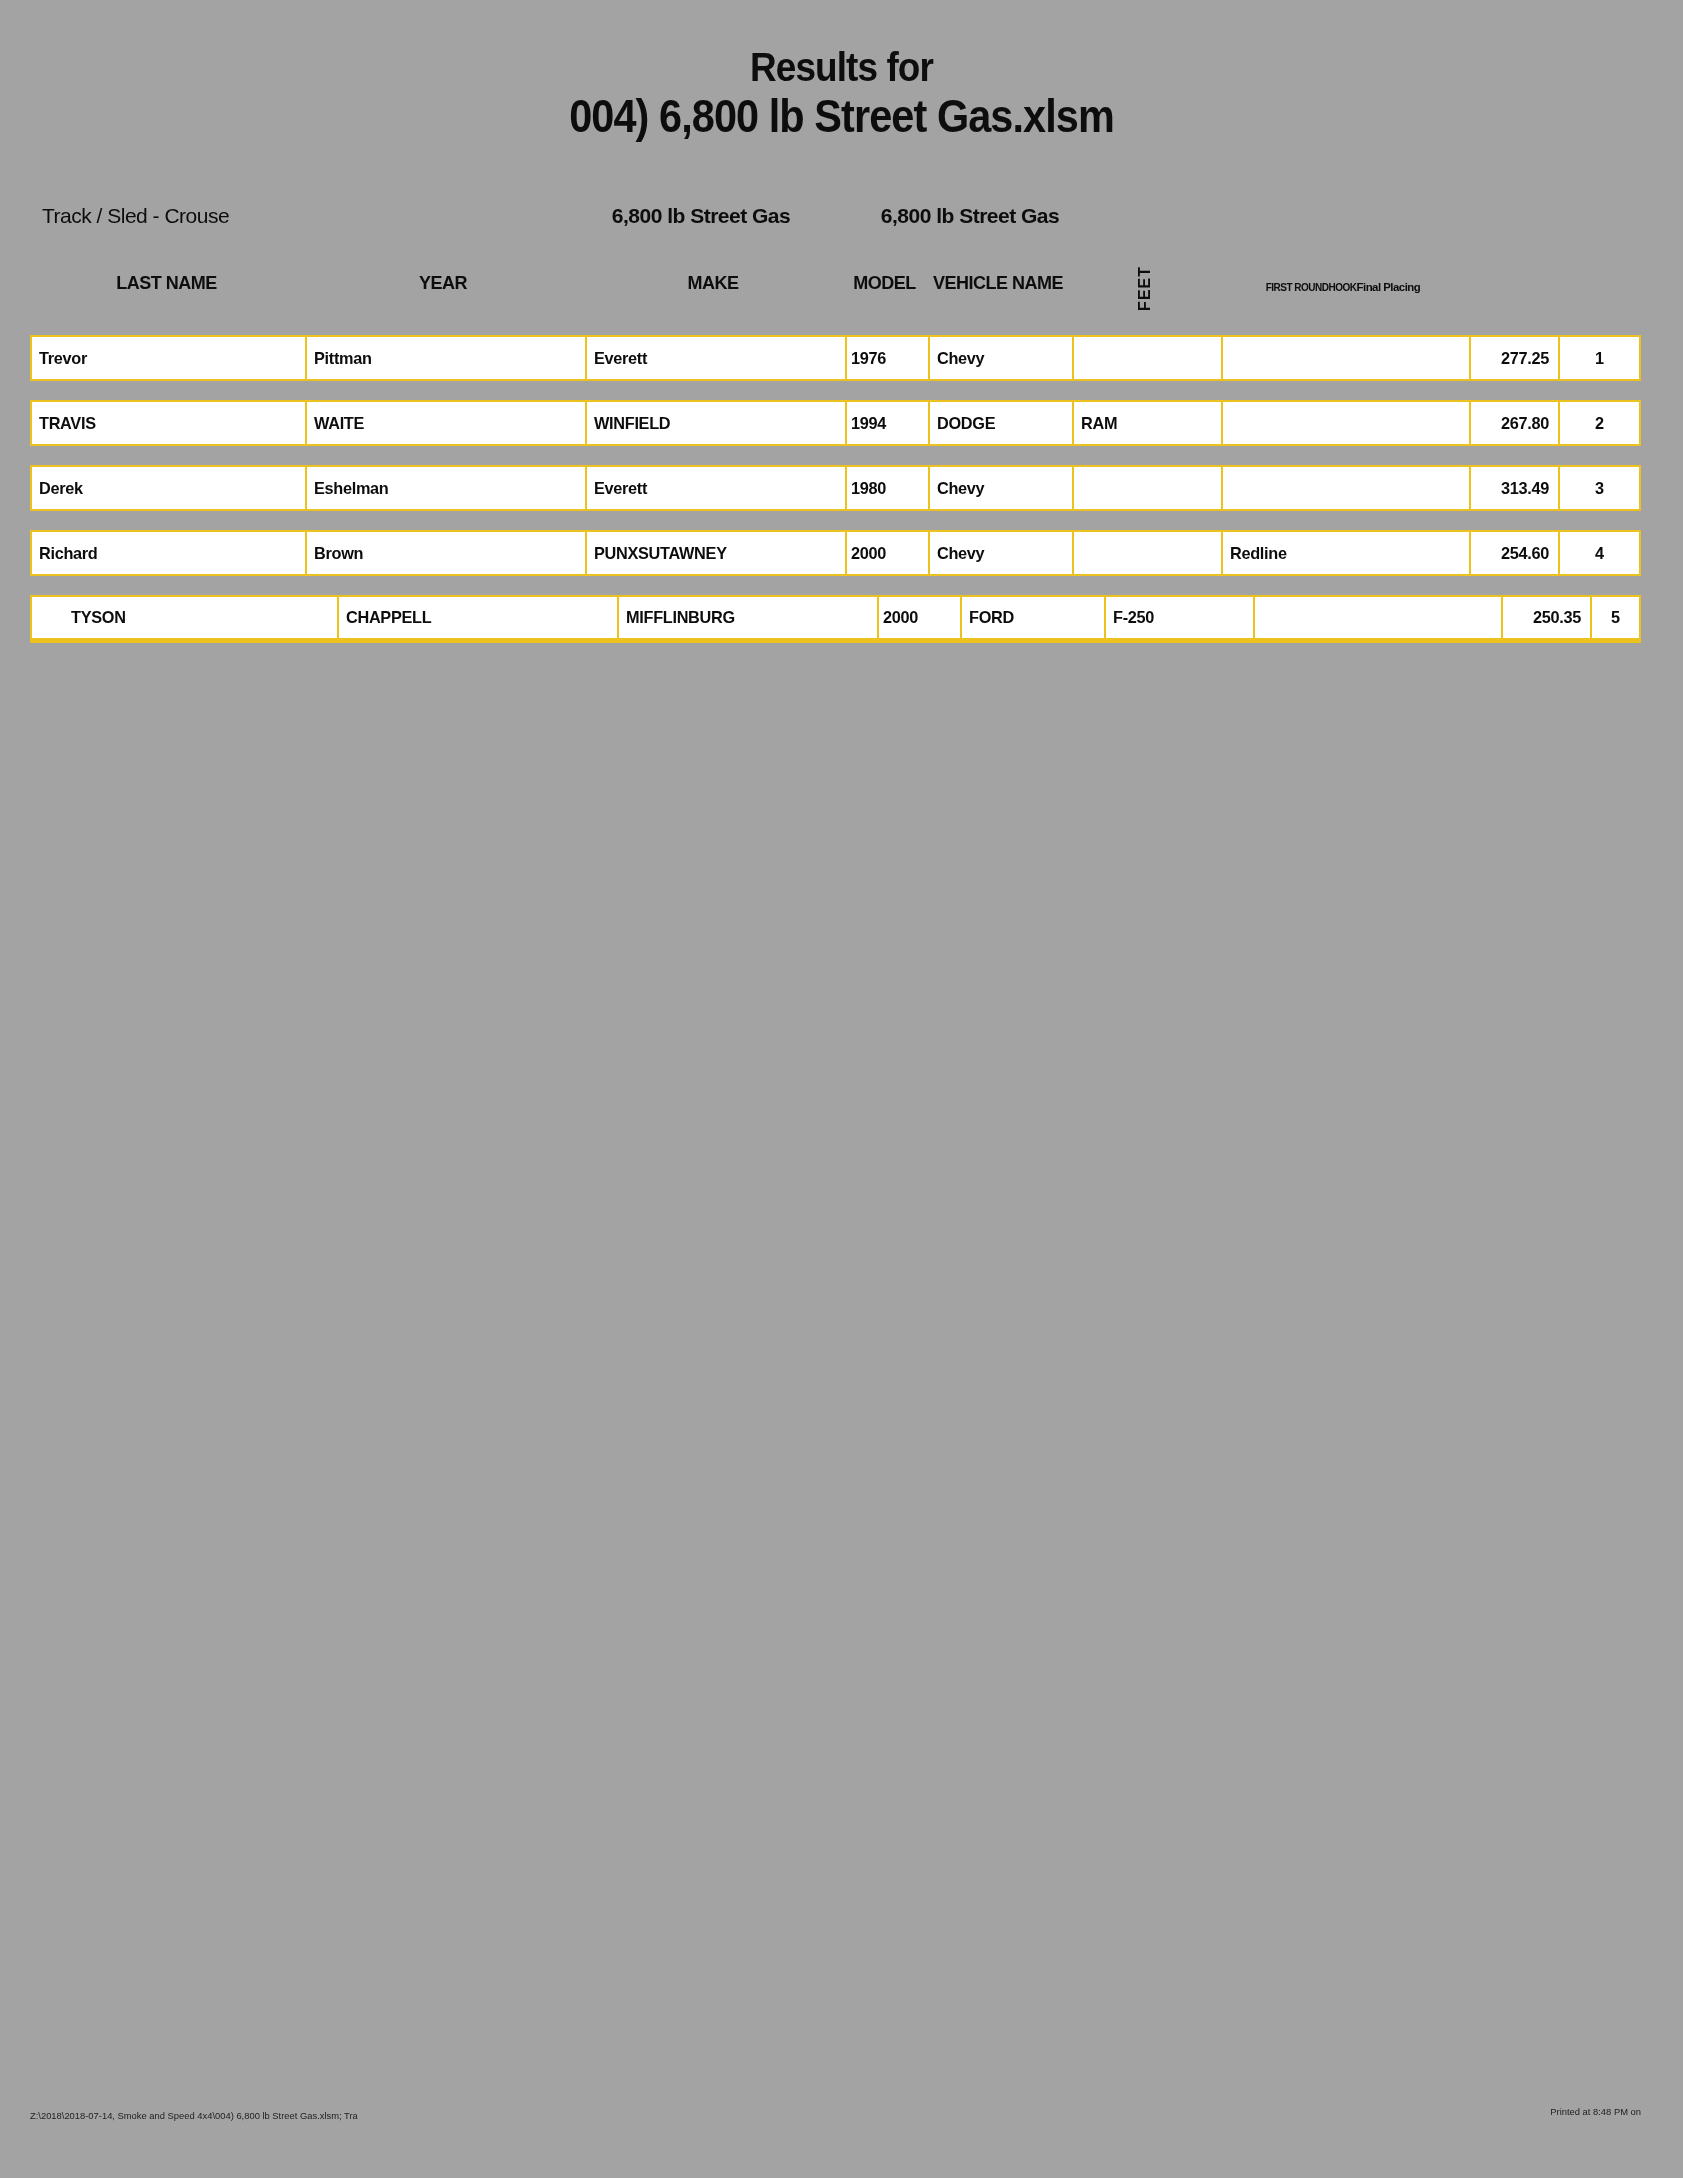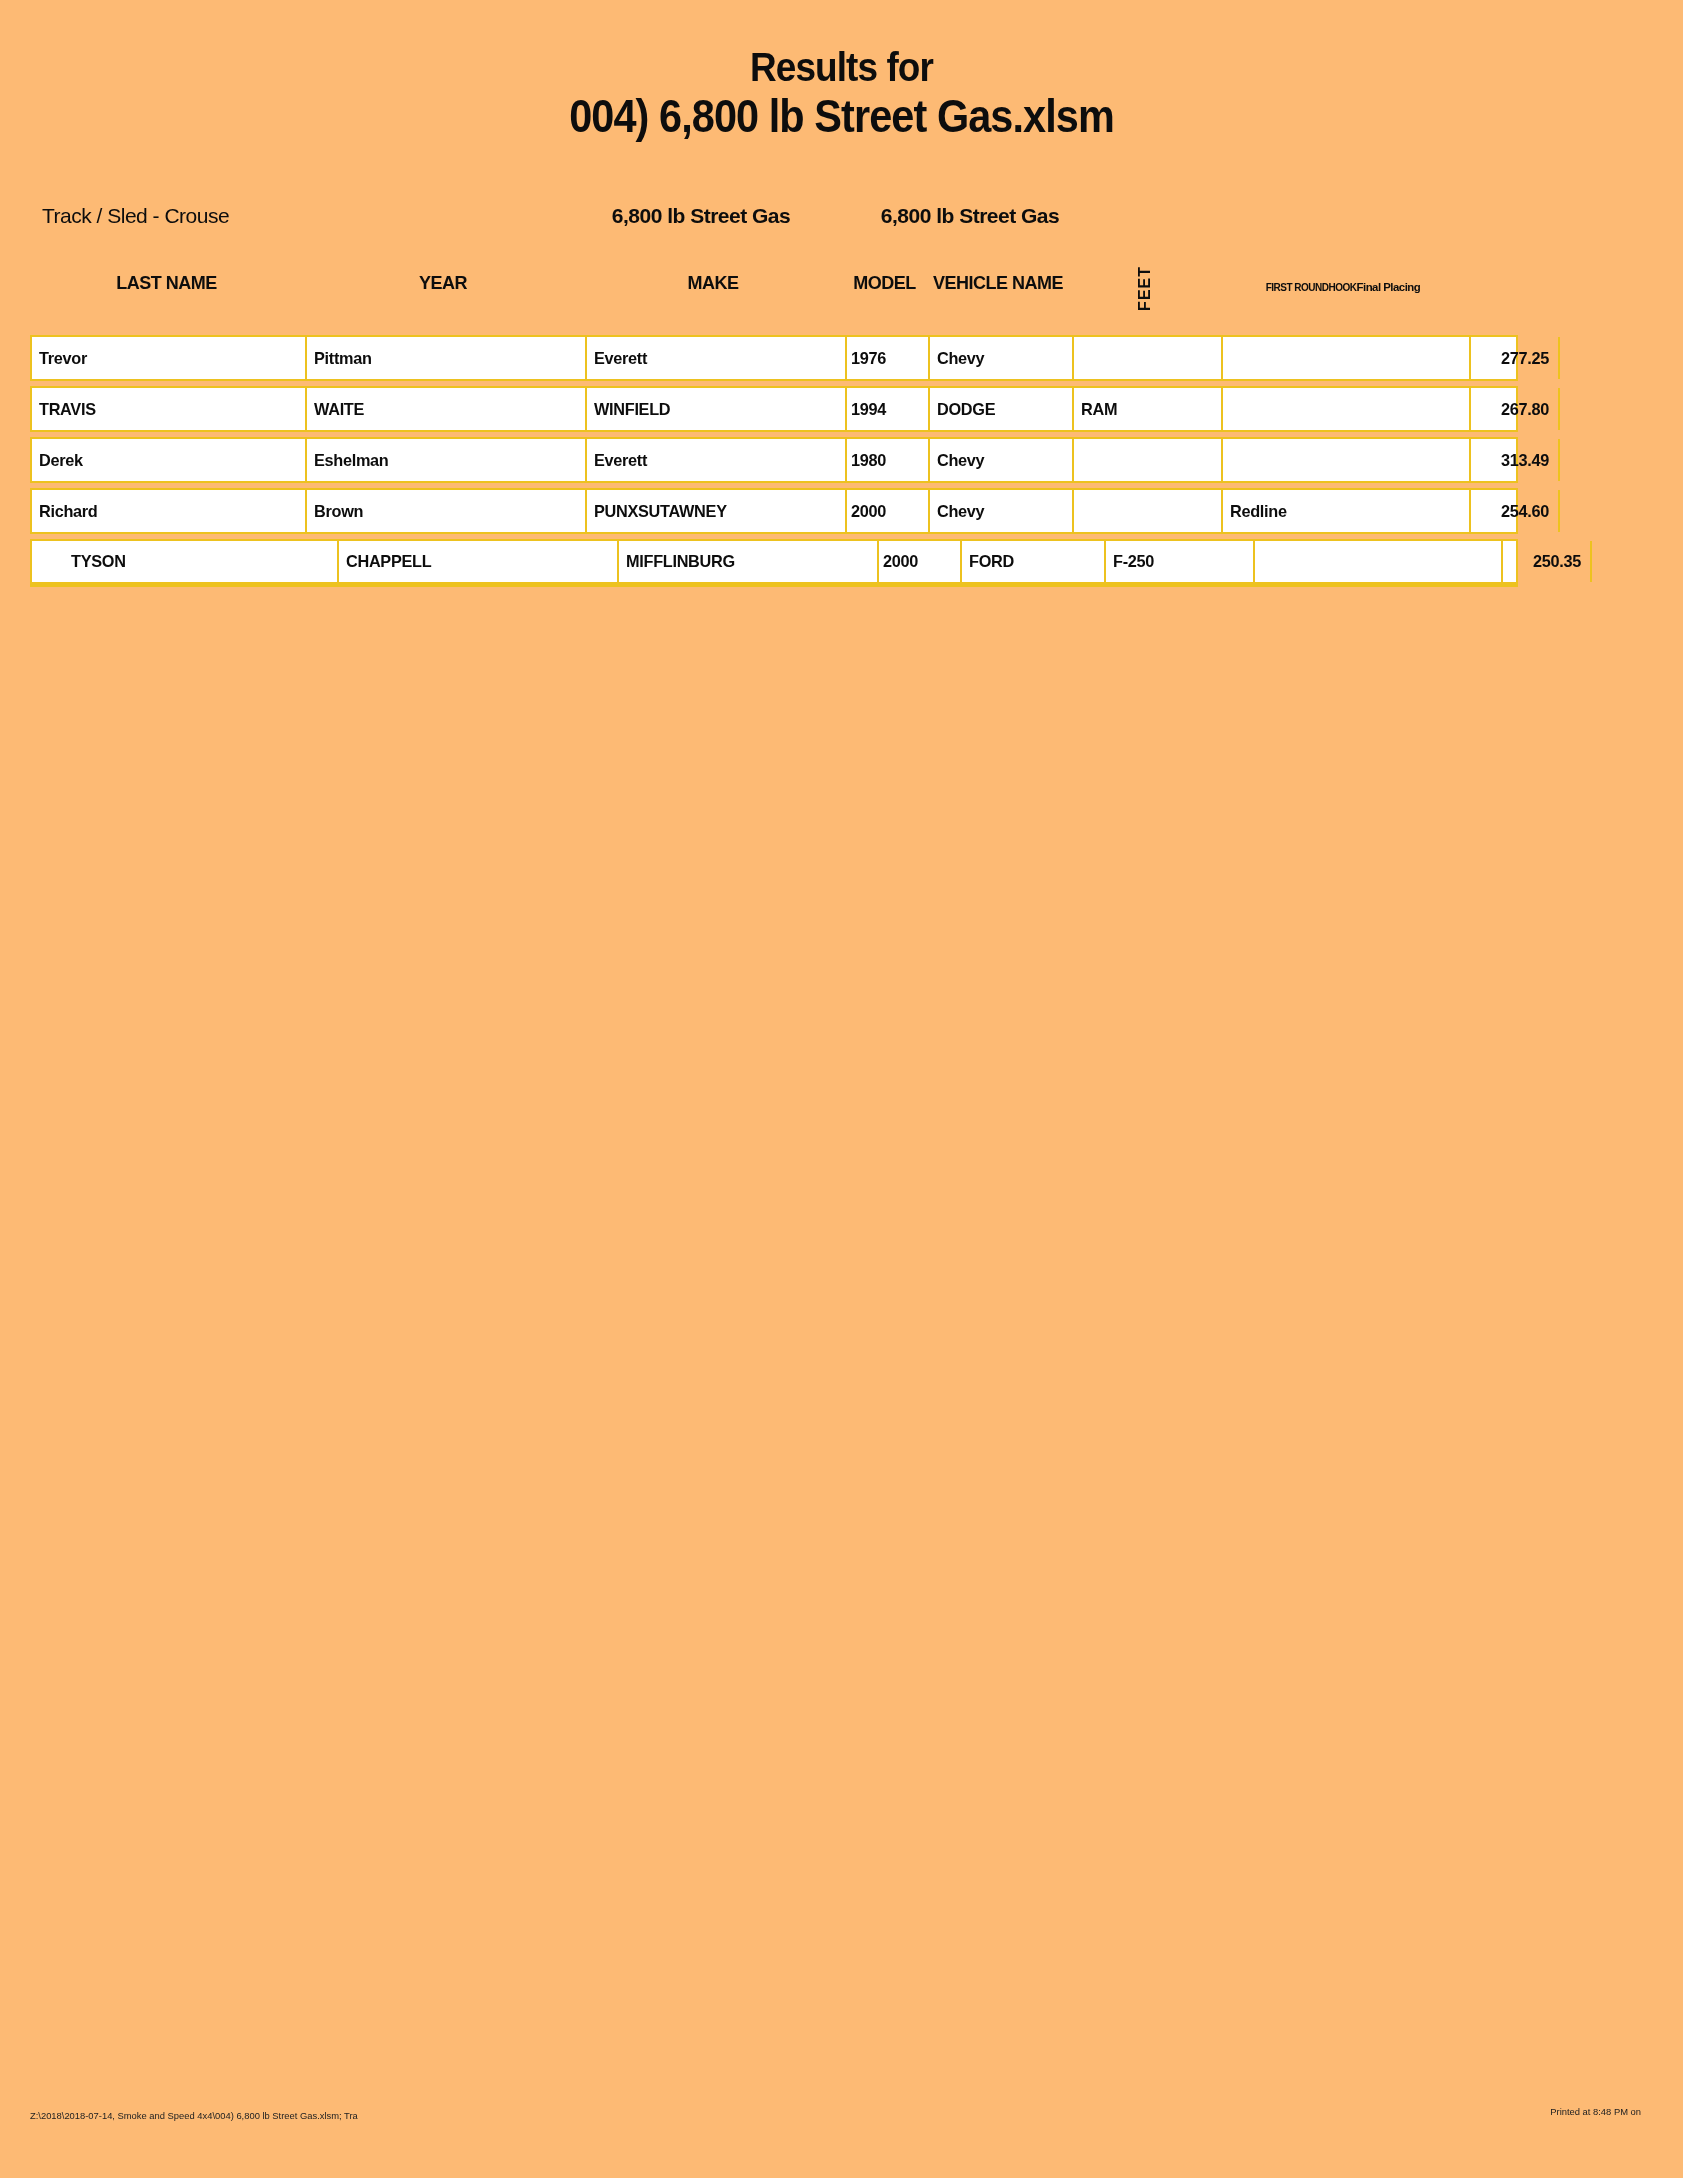--- a/index.html
+++ b/index.html
@@ -1,17 +1,17 @@
 <!DOCTYPE html>
 <html style="--gold: #EDC21F;"><head>
 <meta charset="utf-8">
 <style>
   html,body{margin:0;padding:0;background:#ffffff;}
   .page{
-    position:relative;width:1683px;height:2178px;background:#fdba74;
+    position:relative;width:1683px;height:2178px;background:#a3a3a3;
     font-family:"Liberation Sans","DejaVu Sans",sans-serif;color:#0d0d0d;overflow:hidden;
   }
   .title-line1{
     position:absolute;top:44px;left:0;width:1683px;text-align:center;
     font-size:41px;font-weight:bold;letter-spacing:-1px;transform:scaleX(0.9);
   }
   .title-line2{
     position:absolute;top:89px;left:0;width:1683px;text-align:center;
     font-size:46px;font-weight:bold;letter-spacing:-1px;transform:scaleX(0.9);
   }
@@ -47,21 +47,21 @@
   }
   .hcell-placing{
     flex-direction:row;line-height:1.35;padding-bottom:6px;
   }
   .placing-line-sm{font-size:10px;font-weight:bold;}
   .placing-line-lg{font-size:11.4px;font-weight:bold;}
   .tbody{
     position:absolute;left:30px;top:335px;width:1611px;
   }
   .trow{
-    box-sizing:border-box;width:1488px;height:46px;margin-bottom:5px;
+    box-sizing:border-box;width:1611px;height:46px;margin-bottom:19px;
     border:2.5px solid var(--gold);background:#ffffff;
   }
   .trow:last-child{border-bottom-width:5px;height:48px;padding-left:32px;}
   .tcell{
     display:flex;align-items:center;font-size:16.3px;font-weight:bold;
     letter-spacing:-0.3px;overflow:hidden;white-space:nowrap;
     border-left:2px solid var(--gold);padding-left:7px;
   }
   .tcell:first-child{border-left:none;}
   .tcell-year{padding-left:4px;}

